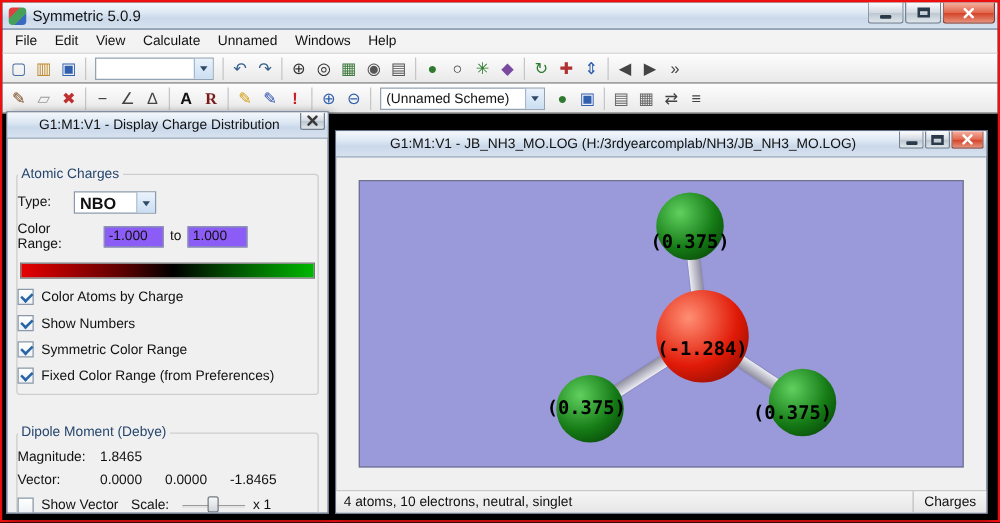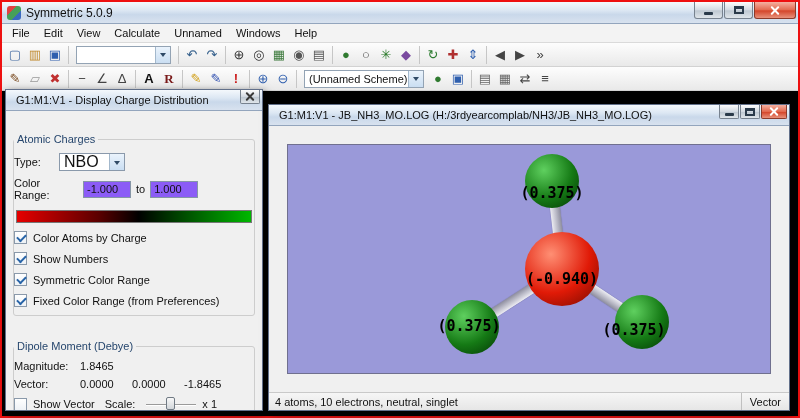--- a/index.html
+++ b/index.html
@@ -10,21 +10,21 @@
   }
   .screen { position: absolute; inset: 0; border: 2px solid #ee1010; background: #000; }
 
   
   .titlebar {
     height: 22px; display: flex; align-items: center; padding: 0 2px 0 5px;
     background: linear-gradient(#f4f8fc, #dce7f3 40%, #c9d8ea 60%, #d8e2ef);
     border-bottom: 1px solid #93a5bd; flex: none;
   }
   .title-text { font-size: 12px; color: #111; margin-left: 5px; flex: 1; white-space: nowrap; overflow: hidden; }
-  .titlebar.small { height: 21px; }
+  .titlebar.small { height: 21px; text-align: center; }
   .titlebar.small .title-text { font-size: 11px; }
   .win-controls { display: flex; align-self: flex-start; }
   .wbtn {
     width: 29px; height: 17px; margin-left: 1px;
     display: flex; align-items: center; justify-content: center;
     background: linear-gradient(#fdfdfd, #d3dae2 50%, #bec8d2 55%, #dfe5ea);
     border: 1px solid #77828f; border-top: none; border-radius: 0 0 3px 3px;
   }
   .wbtn.red { background: linear-gradient(#f5b0a1, #e2694f 50%, #d4452a 55%, #e8917b); border-color: #8c3a2a; width: 42px; }
   .wbtn.sm { width: 20px; height: 14px; border-radius: 0 0 2px 2px; }
@@ -66,21 +66,21 @@
   fieldset.group legend { font-size: 11px; color: #26466d; padding: 0 3px; }
   .frow { display: flex; align-items: center; margin-top: 6px; font-size: 11px; color: #111; }
   .lbl { margin-right: 5px; flex: none; }
   .w-type { width: 40px; }
   .w-cr { width: 64px; }
   .dlbl { width: 66px; flex: none; }
   .dval { width: 52px; flex: none; }
   .txt { height: 17px; width: 48px; border: 1px solid #8696a6; font: 11px "Liberation Sans", sans-serif;
     padding: 0 3px; background: #8b5cf6; color: #111; }
   .combo { display: inline-flex; align-items: center; height: 18px; background: #fff; border: 1px solid #8a99ab; }
-  .combo .ctext { font-size: 16px; padding: 0 4px; flex: 1; color: #111; white-space: nowrap; overflow: hidden; }
+  .combo .ctext { font-size: 13px; padding: 0 4px; flex: 1; color: #111; white-space: nowrap; overflow: hidden; font-weight: bold; }
   .gradient-bar { height: 13px; margin: 9px 2px 2px; border: 1px solid #777;
     background: linear-gradient(90deg, #e60000, #000 50%, #00b800); }
   .cb { display: flex; align-items: center; margin-top: 8px; font-size: 11px; color: #111; }
   .cbox { width: 13px; height: 13px; background: linear-gradient(#fff, #eef2f6); border: 1px solid #8a99aa;
     margin-right: 6px; position: relative; flex: none; }
   .cbox.checked::after { content: ""; position: absolute; left: 2px; top: 2px; width: 7px; height: 4px;
     border-left: 2px solid #2864a8; border-bottom: 2px solid #2864a8; transform: rotate(-45deg); }
   .slider { width: 50px; height: 16px; position: relative; margin: 0 6px; flex: none; }
   .slider .track { position: absolute; left: 0; right: 0; top: 8px; height: 2px; background: #9a9a9a; border-bottom: 1px solid #fff; }
   .slider .thumb { position: absolute; left: 20px; top: 1px; width: 9px; height: 13px;
@@ -186,21 +186,21 @@
           <span class="tb-icon bold serif" style="color: rgb(122, 26, 26);">R</span>
           <span class="tb-sep"></span>
           <span class="tb-icon" style="color: rgb(210, 160, 24);">✎</span>
           <span class="tb-icon" style="color: rgb(48, 80, 176);">✎</span>
           <span class="tb-icon bold" style="color: rgb(204, 32, 32);">!</span>
           <span class="tb-sep"></span>
           <span class="tb-icon" style="color: rgb(47, 95, 174);">⊕</span>
           <span class="tb-icon" style="color: rgb(47, 95, 174);">⊖</span>
           <span class="tb-sep"></span>
         </span>
-      <span class="tb-combo" style="width:120px">
+      <span class="tb-combo" style="width:132px">
         <span class="ctext">(Unnamed Scheme)</span>
         <span class="carr"></span>
       </span>
       <span class="icon-strip" id="tb-row2b">
           <span class="tb-icon" style="color: rgb(47, 122, 47);">●</span>
           <span class="tb-icon" style="color: rgb(47, 95, 174);">▣</span>
           <span class="tb-sep"></span>
           <span class="tb-icon" style="color: rgb(102, 102, 102);">▤</span>
           <span class="tb-icon" style="color: rgb(102, 102, 102);">▦</span>
           <span class="tb-icon" style="color: rgb(68, 68, 68);">⇄</span>
@@ -309,23 +309,23 @@
     </div>
     <div class="viewport" style="background: rgb(154, 153, 217);">
       <div class="bond" style="left:274px;top:119px;width:89px;transform:rotate(-96.5deg)"></div>
       <div class="bond" style="left:274px;top:119px;width:107px;transform:rotate(147.2deg)"></div>
       <div class="bond" style="left:274px;top:119px;width:96px;transform:rotate(33.5deg)"></div>
       <div class="atom h" style="left:237px;top:9px"></div>
       <div class="atom h" style="left:157px;top:155px"></div>
       <div class="atom h" style="left:327px;top:150px"></div>
       <div class="atom n" style="left:237px;top:87px"></div>
       <div class="alabel" style="left:264px;top:48px">(0.375)</div>
-      <div class="alabel" style="left:274px;top:134px">(-0.940)</div>
+      <div class="alabel" style="left:274px;top:134px">(-1.284)</div>
       <div class="alabel" style="left:181px;top:181px">(0.375)</div>
       <div class="alabel" style="left:346px;top:185px">(0.375)</div>
     </div>
     <div class="statusbar">
       <span class="status-left">4 atoms, 10 electrons, neutral, singlet</span>
-      <span class="status-cell">Vector</span>
+      <span class="status-cell">Charges</span>
     </div>
   </div>
 
 </div>
 
 </body></html>

